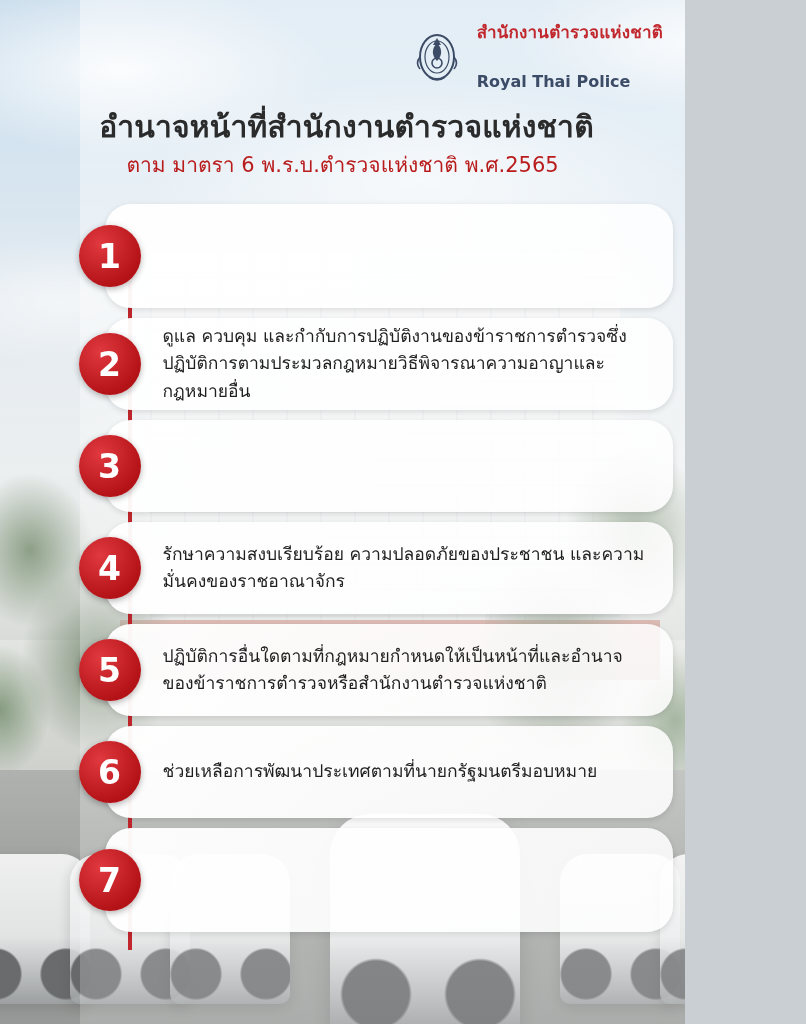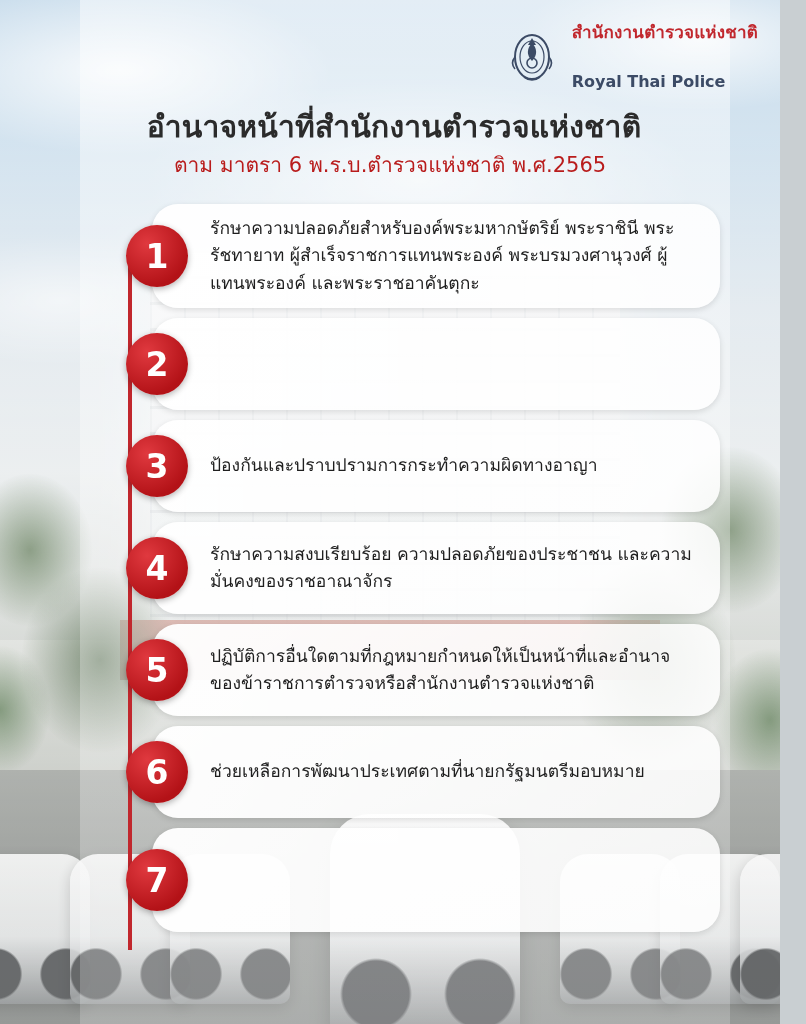--- a/index.html
+++ b/index.html
@@ -8,21 +8,21 @@
   }
   body {
     width: 806px;
     height: 1024px;
     font-family: "DejaVu Sans", "Liberation Sans", sans-serif;
     background: #c9cfd2;
     overflow: hidden;
   }
   .poster {
     position: relative;
-    width: 780px;
+    width: 685px;
     height: 1024px;
     overflow: hidden;
   }
 
   
   .bg {
     position: absolute;
     inset: 0;
     background:
       linear-gradient(to bottom,
@@ -303,32 +303,31 @@
   <div class="title">อำนาจหน้าที่สำนักงานตำรวจแห่งชาติ</div>
   <div class="subtitle">ตาม มาตรา 6 พ.ร.บ.ตำรวจแห่งชาติ พ.ศ.2565</div>
 
   <div class="timeline"></div>
 
   <div class="rows">
 
     <div class="row row-1">
       <div class="bar"></div>
       <div class="badge">1</div>
-      <div class="text">รักษาความปลอดภัยสำหรับองค์พระมหากษัตริย์ พระราชินี พระรัชทายาท ผู้สำเร็จราชการแทนพระองค์ พระบรมวงศานุวงศ์ ผู้แทนพระองค์ และพระราชอาคันตุกะ</div>
     </div>
 
     <div class="row">
       <div class="bar"></div>
       <div class="badge">2</div>
+      <div class="text">ดูแล ควบคุม และกำกับการปฏิบัติงานของข้าราชการตำรวจซึ่งปฏิบัติการตามประมวลกฎหมายวิธีพิจารณาความอาญาและกฎหมายอื่น</div>
     </div>
 
     <div class="row">
       <div class="bar"></div>
       <div class="badge">3</div>
-      <div class="text">ป้องกันและปราบปรามการกระทำความผิดทางอาญา</div>
     </div>
 
     <div class="row">
       <div class="bar"></div>
       <div class="badge">4</div>
       <div class="text">รักษาความสงบเรียบร้อย ความปลอดภัยของประชาชน และความมั่นคงของราชอาณาจักร</div>
     </div>
 
     <div class="row">
       <div class="bar"></div>

